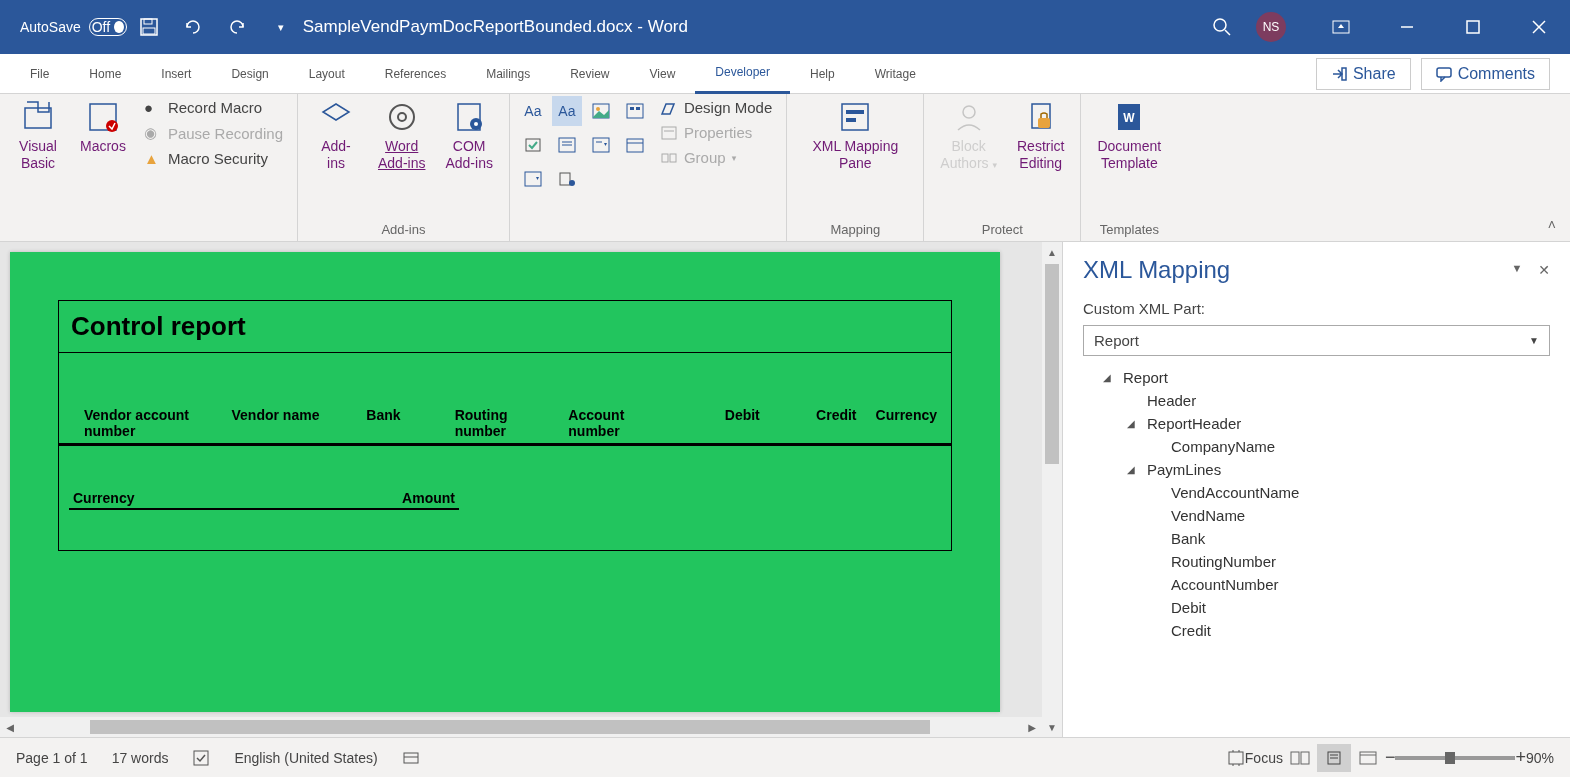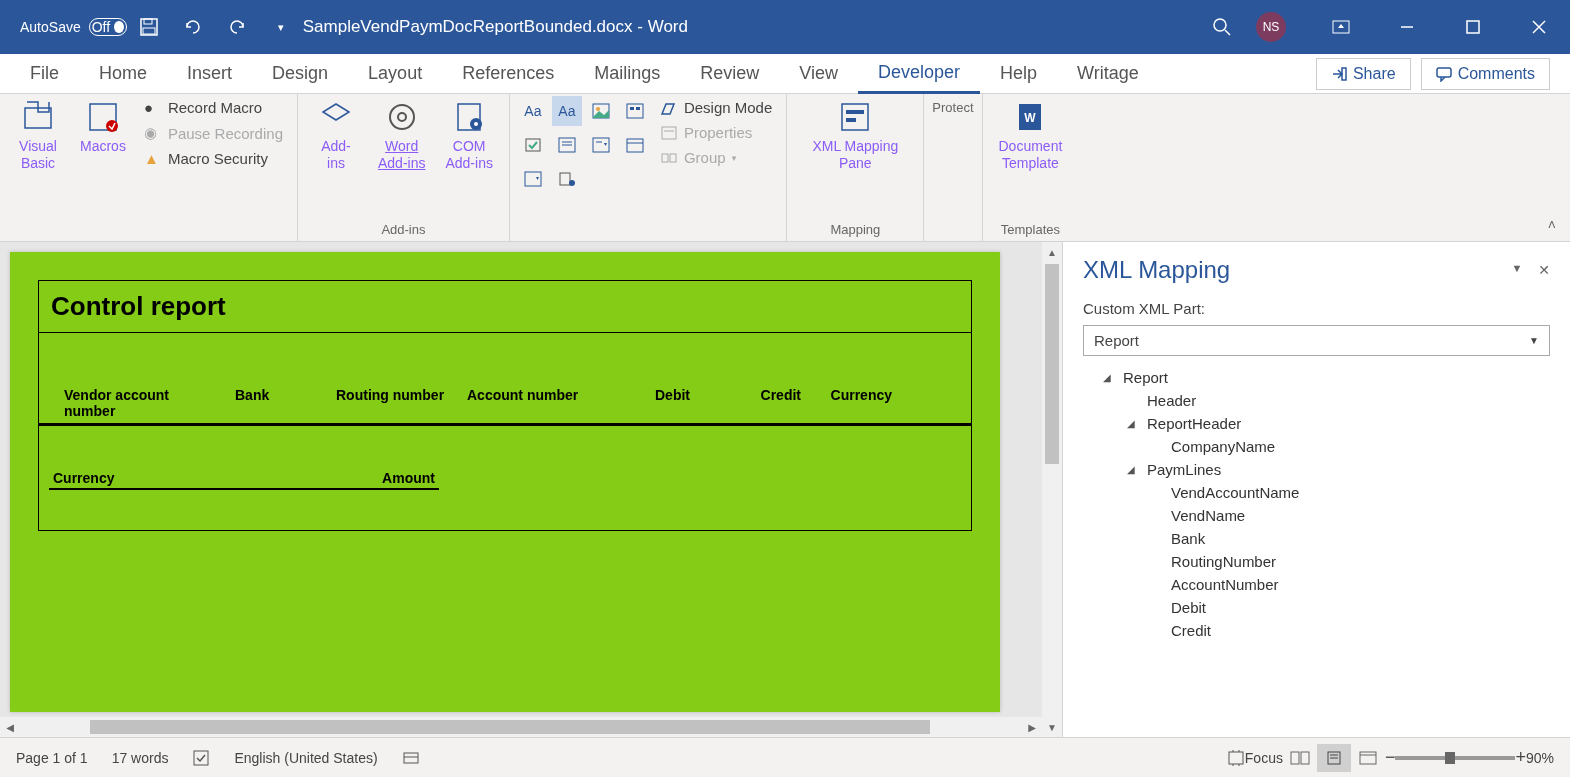--- a/index.html
+++ b/index.html
@@ -12,48 +12,48 @@
 .toggle .knob { width: 12px; height: 12px; border-radius: 50%; background: #fff; }
 .toggle-label { font-size: 14px; margin-right: 4px; }
 .qa-btn { width: 40px; height: 40px; display: flex; align-items: center; justify-content: center; color: #fff; margin: 0 2px; }
 .title-center { flex: 1; text-align: left; font-size: 17px; }
 .title-right { display: flex; align-items: center; gap: 20px; }
 .avatar { width: 30px; height: 30px; border-radius: 50%; background: #7d3c5f; display: flex; align-items: center; justify-content: center; font-size: 12px; color: #fff; margin: 0 12px; }
 .win-btn { width: 46px; height: 32px; display: flex; align-items: center; justify-content: center; color: #fff; font-size: 14px; }
 
 
 .ribbon-tabs { background: #fff; height: 40px; display: flex; align-items: center; border-bottom: 1px solid #d4d4d4; padding-left: 10px; }
-.tab { padding: 0 20px; height: 40px; display: flex; align-items: center; font-size: 18px; color: #555; cursor: pointer; }
+.tab { padding: 0 20px; height: 40px; display: flex; align-items: center; font-size: 12px; color: #555; cursor: pointer; }
 .tab.active { color: #2b579a; border-bottom: 3px solid #2b579a; }
 .tabs-right { margin-left: auto; display: flex; gap: 10px; padding-right: 20px; }
 .btn-share, .btn-comments { border: 1px solid #ccc; padding: 6px 14px; display: flex; align-items: center; gap: 6px; font-size: 16px; color: #2b579a; }
 
 
 .ribbon { background: #f3f2f1; height: 148px; display: flex; border-bottom: 1px solid #d4d4d4; }
 .group { border-right: 1px solid #d4d4d4; display: flex; flex-direction: column; padding: 2px 8px 0; }
 .group-body { flex: 1; display: flex; align-items: flex-start; gap: 4px; }
 .group-label { text-align: center; font-size: 13px; color: #666; padding: 4px 0; }
 .big-btn { display: flex; flex-direction: column; align-items: center; justify-content: flex-start; padding: 4px 8px; gap: 4px; min-width: 60px; }
-.big-btn .lbl { font-size: 14px; color: #8b5cf6; text-align: center; line-height: 1.2; }
+.big-btn .lbl { font-size: 14px; color: #701a75; text-align: center; line-height: 1.2; }
 .stack { display: flex; flex-direction: column; gap: 2px; justify-content: center; }
 .small-btn { display: flex; align-items: center; gap: 6px; padding: 3px 6px; font-size: 15px; color: #444; }
 .small-btn.disabled { color: #aaa; }
 .icon-box { width: 34px; height: 34px; display: flex; align-items: center; justify-content: center; }
 .ctrl-grid { display: grid; grid-template-columns: repeat(4, 30px); grid-template-rows: repeat(3, 30px); gap: 4px; }
 .ctrl-cell { width: 30px; height: 30px; display: flex; align-items: center; justify-content: center; border: 1px solid transparent; font-size: 14px; color: #2b579a; }
 .ctrl-cell.hl { background: #c7d8ed; }
 .collapse-arrow { margin-left: auto; align-self: flex-end; padding: 8px 14px; color: #666; font-size: 14px; }
 
 
 .main { display: flex; height: 495px; }
 .doc-area { flex: 1; background: #e6e6e6; position: relative; overflow: hidden; }
 .doc-scroll-v { position: absolute; right: 0; top: 0; width: 20px; height: 100%; background: #f0f0f0; display: flex; flex-direction: column; align-items: center; }
 .scroll-arrow { width: 20px; height: 20px; display: flex; align-items: center; justify-content: center; color: #666; font-size: 10px; }
 .scroll-thumb-v { width: 14px; background: #c1c1c1; height: 200px; margin-top: 2px; }
-.doc-page { position: absolute; left: 10px; top: 10px; width: 990px; height: 460px; background: #84cc16; box-shadow: 0 0 4px rgba(0,0,0,0.2); padding: 28px; }
+.doc-page { position: absolute; left: 10px; top: 10px; width: 990px; height: 460px; background: #22c55e; box-shadow: 0 0 4px rgba(0,0,0,0.2); padding: 48px; }
 .doc-title-box { border: 1px solid #000; padding: 10px 12px; }
 .doc-title-text { font-size: 26px; font-weight: bold; }
 .doc-table1 { border: 1px solid #000; border-top: none; padding-top: 50px; }
 .table-head-row { display: flex; border-bottom: 2px solid #000; font-weight: bold; font-size: 14px; padding: 2px 10px; }
 .th { padding: 2px 4px; margin-left: 11px; }
 .doc-table2 { border: 1px solid #000; border-top: none; padding-top: 40px; }
 .table2-row { display: flex; font-weight: bold; font-size: 14px; padding: 2px 10px 40px; }
 .th2 { border-bottom: 2px solid #000; padding: 2px 4px; }
 
 
@@ -358,20 +358,43 @@
             </svg>
           </div>
         <div class="lbl" style="white-space:pre-line;">XML Mapping
 Pane</div>
       </div>
     </div>
     <div class="group-label">Mapping</div>
   </div>
 
   <div class="group">
+    <div class="group-body">
+      <div class="big-btn" style="opacity:0.5;">
+        <div class="icon-box">
+            <svg width="34" height="34">
+              <circle cx="17" cy="12" r="6" fill="none" stroke="#999" stroke-width="1.5"></circle>
+              <path d="M6 30 Q17 20 28 30" fill="none" stroke="#999" stroke-width="1.5"></path>
+            </svg>
+          </div>
+        <div class="lbl" style="white-space:pre-line;color:#aaa;"><span>Block
+Authors</span> <span style="font-size:9px;">▾</span></div>
+      </div>
+      <div class="big-btn">
+        <div class="icon-box">
+            <svg width="34" height="34">
+              <rect x="8" y="4" width="18" height="24" fill="none" stroke="#2b579a" stroke-width="1.5"></rect>
+              <rect x="14" y="18" width="12" height="10" fill="#e8a33d" rx="2"></rect>
+              <path d="M17 18 L17 14 Q20 12 23 14 L23 18" fill="none" stroke="#a06800" stroke-width="1.5"></path>
+            </svg>
+          </div>
+        <div class="lbl" style="white-space:pre-line;">Restrict
+Editing</div>
+      </div>
+    </div>
     <div class="group-label">Protect</div>
   </div>
 
   <div class="group" style="border-right:none;">
     <div class="group-body">
       <div class="big-btn">
         <div class="icon-box">
             <svg width="34" height="34">
               <rect x="6" y="4" width="22" height="26" fill="#2b579a"></rect>
               <text x="17" y="22" text-anchor="middle" fill="#fff" font-size="12" font-weight="bold">W</text>
@@ -389,20 +412,21 @@
 
 <div class="main">
   <div class="doc-area">
     <div class="doc-page">
       <div class="doc-title-box">
         <div class="doc-title-text">Control report</div>
       </div>
       <div class="doc-table1">
         <div class="table-head-row">
           <div class="th" style="width:160px;">Vendor account number</div>
+          <div class="th" style="width:145px;">Vendor name</div>
           <div class="th" style="width:90px;">Bank</div>
           <div class="th" style="width:120px;">Routing number</div>
           <div class="th" style="width:130px;">Account number</div>
           <div class="th" style="width:90px;text-align:right;">Debit</div>
           <div class="th" style="width:100px;text-align:right;">Credit</div>
           <div class="th" style="width:80px;text-align:right;">Currency</div>
         </div>
       </div>
       <div class="doc-table2">
         <div class="table2-row">

